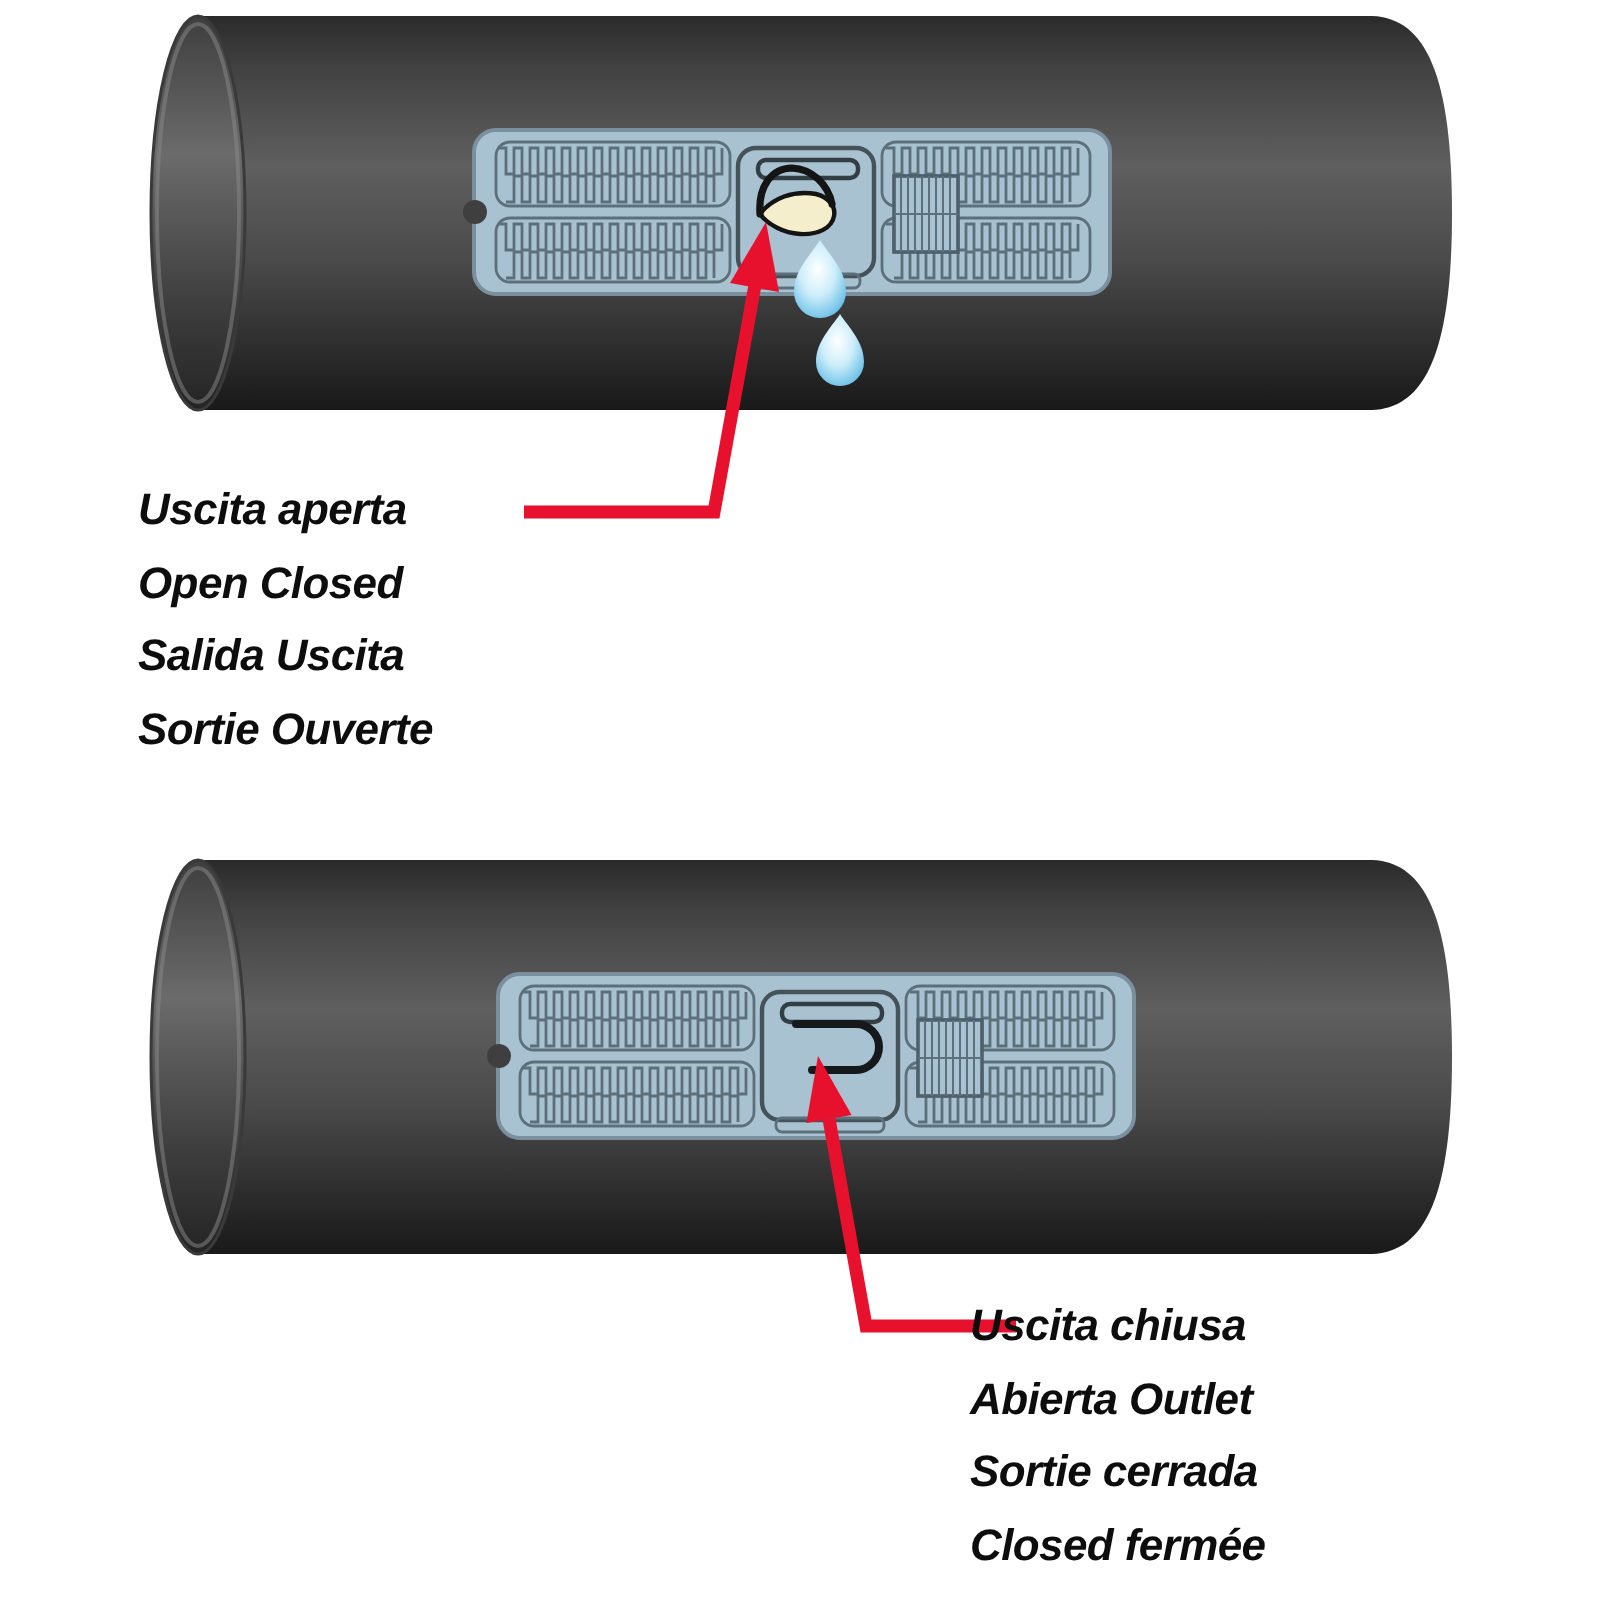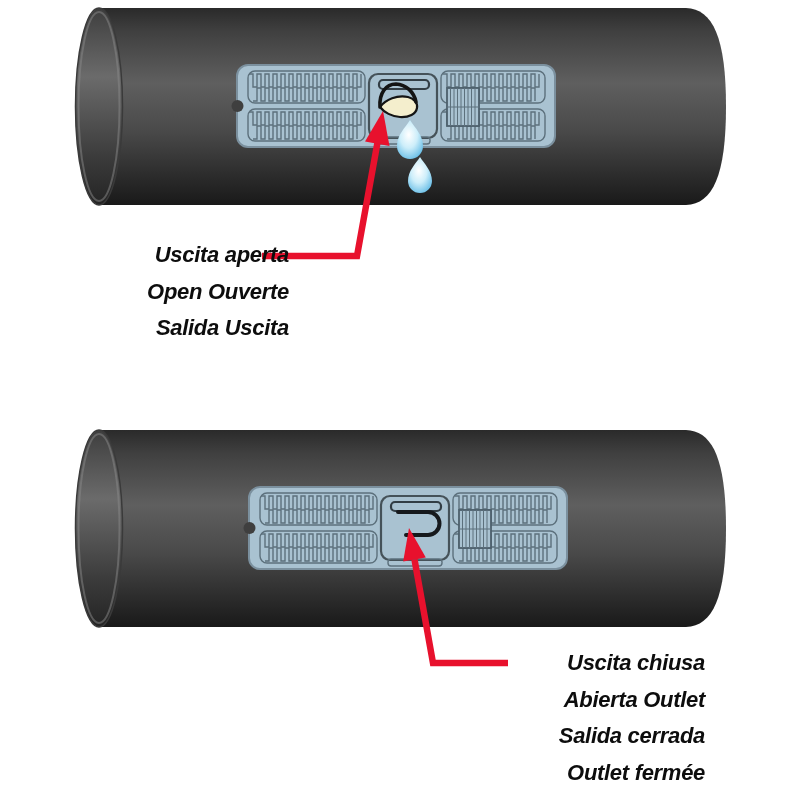--- a/index.html
+++ b/index.html
@@ -1,19 +1,19 @@
 <!DOCTYPE html>
 <html><head>
 <meta charset="utf-8">
 <style>
   html,body{margin:0;padding:0;background:#ffffff;}
   .stage{position:relative;width:800px;height:800px;background:#ffffff;overflow:hidden;
          font-family:"Liberation Sans",sans-serif;}
   .diagram-svg{position:absolute;left:0;top:0;}
-  .label{position:absolute;width:220px;text-align:right;
+  .label{position:absolute;width:220px;text-align:left;
          font:italic 700 22px/36.5px "Liberation Sans",sans-serif;
          color:#0d0d0d;letter-spacing:-0.3px;}
   .label span{display:block;}
   .label-top{left:69px;top:237px;}
   .label-bottom{left:485px;top:645px;}
 </style>
 </head>
 <body>
 
 <div class="stage">
@@ -99,24 +99,25 @@
     <path d="M383,111 L389.5,146 L365,141.5 Z" fill="#e8112d"></path>
   </g>
   <g>
     <path d="M508,663 H433 L414.5,559.5" fill="none" stroke="#e8112d" stroke-width="6.5"></path>
     <path d="M409,528 L425.8,557.5 L403.2,561.5 Z" fill="#e8112d"></path>
   </g>
 </svg>
 
 <div class="label label-top">
   <span>Uscita aperta</span>
-  <span>Open Ouverte</span>
+  <span>Open Closed</span>
   <span>Salida Uscita</span>
+  <span>Sortie Ouverte</span>
 </div>
 
 <div class="label label-bottom">
   <span>Uscita chiusa</span>
   <span>Abierta Outlet</span>
-  <span>Salida cerrada</span>
-  <span>Outlet fermée</span>
+  <span>Sortie cerrada</span>
+  <span>Closed fermée</span>
 </div>
 
 </div>
 
 </body></html>

